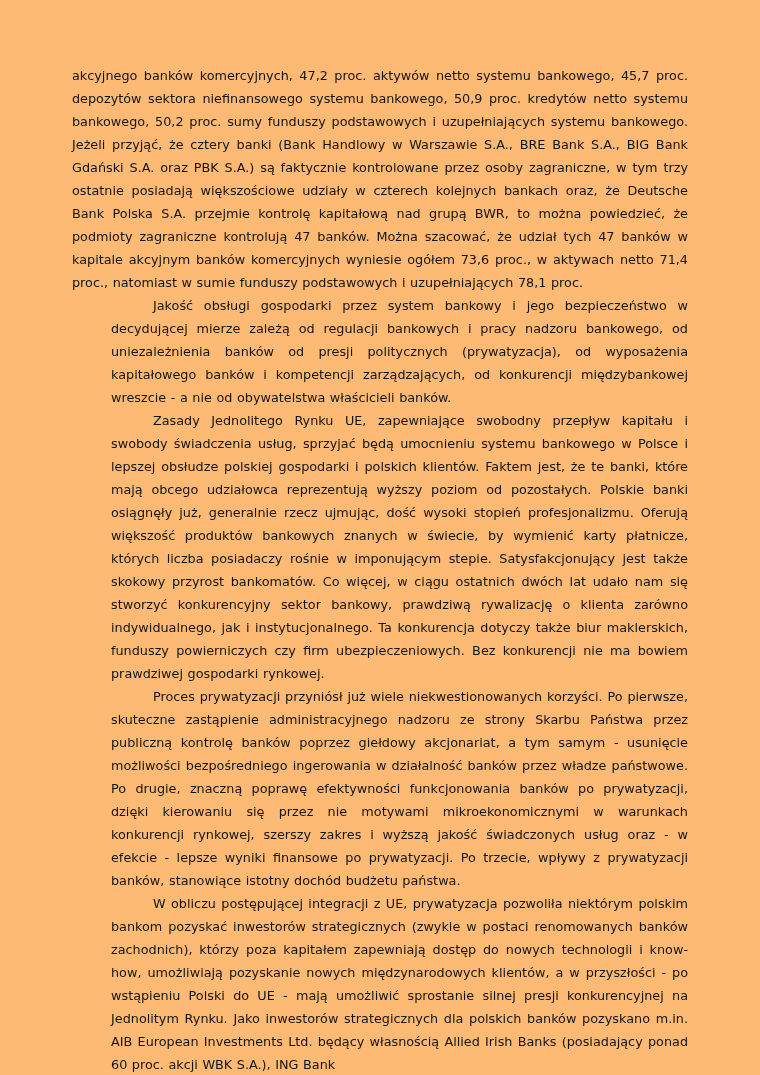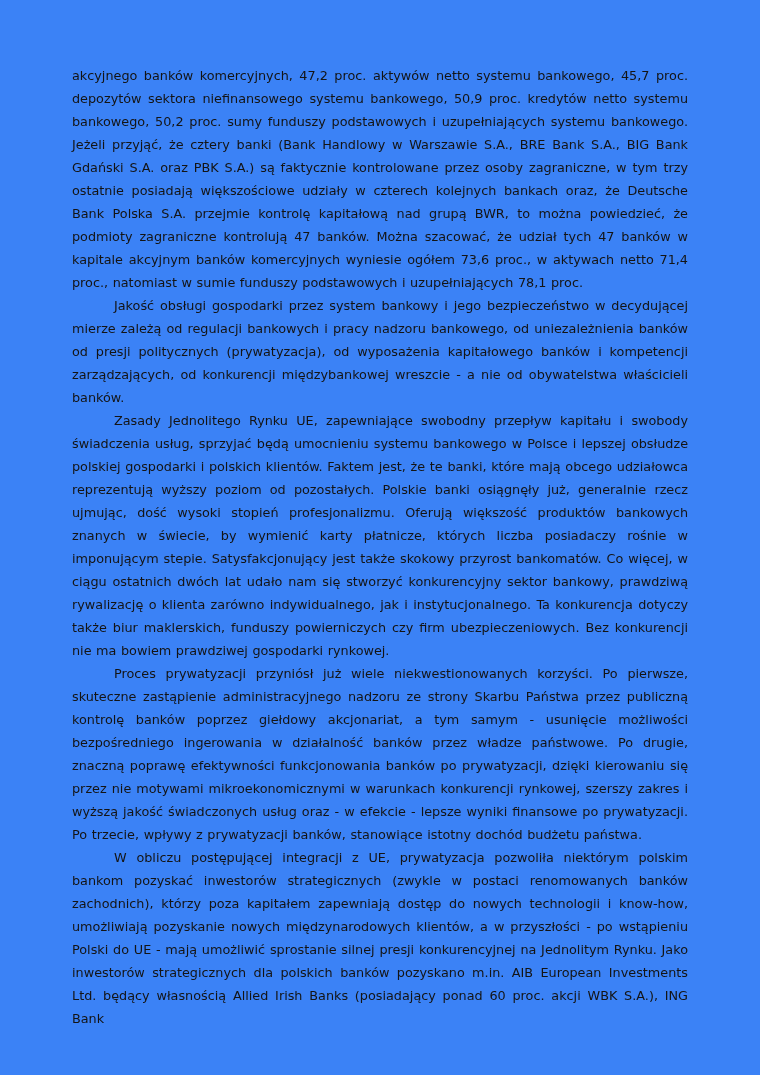--- a/index.html
+++ b/index.html
@@ -5,35 +5,36 @@
   html, body {
     margin: 0;
     padding: 0;
     background: #ffffff;
   }
   .page {
     position: relative;
     width: 760px;
     height: 1075px;
     box-sizing: border-box;
-    background: #3b82f6;
+    background: #fdba74;
     padding: 64px 72px 0 72px;
     font-family: "DejaVu Sans", "Liberation Sans", sans-serif;
     font-size: 12.8px;
     line-height: 23px;
     color: #141414;
     overflow: hidden;
   }
   .para {
     margin: 0;
     text-align: justify;
     word-spacing: 0.5px;
   }
   .para.indent {
     text-indent: 42px;
+    margin-left: 39px;
   }
 </style>
 </head>
 <body>
 
 <div class="page">
   <p class="para">akcyjnego banków komercyjnych, 47,2 proc. aktywów netto systemu bankowego, 45,7 proc. depozytów sektora niefinansowego systemu bankowego, 50,9 proc. kredytów netto systemu bankowego, 50,2 proc. sumy funduszy podstawowych i uzupełniających systemu bankowego. Jeżeli przyjąć, że cztery banki (Bank Handlowy w Warszawie S.A., BRE Bank S.A., BIG Bank Gdański S.A. oraz PBK S.A.) są faktycznie kontrolowane przez osoby zagraniczne, w tym trzy ostatnie posiadają większościowe udziały w czterech kolejnych bankach oraz, że Deutsche Bank Polska S.A. przejmie kontrolę kapitałową nad grupą BWR, to można powiedzieć, że podmioty zagraniczne kontrolują 47 banków. Można szacować, że udział tych 47 banków w kapitale akcyjnym banków komercyjnych wyniesie ogółem 73,6 proc., w aktywach netto 71,4 proc., natomiast w sumie funduszy podstawowych i uzupełniających 78,1 proc.</p>
   <p class="para indent">Jakość obsługi gospodarki przez system bankowy i jego bezpieczeństwo w decydującej mierze zależą od regulacji bankowych i pracy nadzoru bankowego, od uniezależnienia banków od presji politycznych (prywatyzacja), od wyposażenia kapitałowego banków i kompetencji zarządzających, od konkurencji międzybankowej wreszcie - a nie od obywatelstwa właścicieli banków.</p>
   <p class="para indent">Zasady Jednolitego Rynku UE, zapewniające swobodny przepływ kapitału i swobody świadczenia usług, sprzyjać będą umocnieniu systemu bankowego w Polsce i lepszej obsłudze polskiej gospodarki i polskich klientów.  Faktem jest, że te banki, które mają obcego udziałowca reprezentują wyższy poziom od pozostałych. Polskie banki osiągnęły już, generalnie rzecz ujmując, dość wysoki stopień profesjonalizmu. Oferują większość produktów bankowych znanych w świecie, by wymienić karty płatnicze, których liczba posiadaczy rośnie w imponującym stepie. Satysfakcjonujący jest także skokowy przyrost bankomatów. Co więcej, w ciągu ostatnich dwóch lat udało nam się stworzyć konkurencyjny sektor bankowy, prawdziwą rywalizację o klienta zarówno indywidualnego, jak i instytucjonalnego. Ta konkurencja dotyczy także biur maklerskich, funduszy powierniczych czy firm ubezpieczeniowych. Bez konkurencji nie ma bowiem prawdziwej gospodarki rynkowej.</p>
   <p class="para indent">Proces prywatyzacji przyniósł już wiele niekwestionowanych korzyści. Po pierwsze, skuteczne zastąpienie administracyjnego nadzoru ze strony Skarbu Państwa przez publiczną kontrolę banków poprzez giełdowy akcjonariat, a tym samym - usunięcie możliwości bezpośredniego ingerowania w działalność banków przez władze państwowe. Po drugie, znaczną poprawę efektywności funkcjonowania banków po prywatyzacji, dzięki kierowaniu się przez nie motywami mikroekonomicznymi w warunkach konkurencji rynkowej, szerszy zakres i wyższą jakość świadczonych usług oraz - w efekcie - lepsze wyniki finansowe po prywatyzacji. Po trzecie, wpływy z prywatyzacji banków, stanowiące istotny dochód budżetu państwa.</p>

